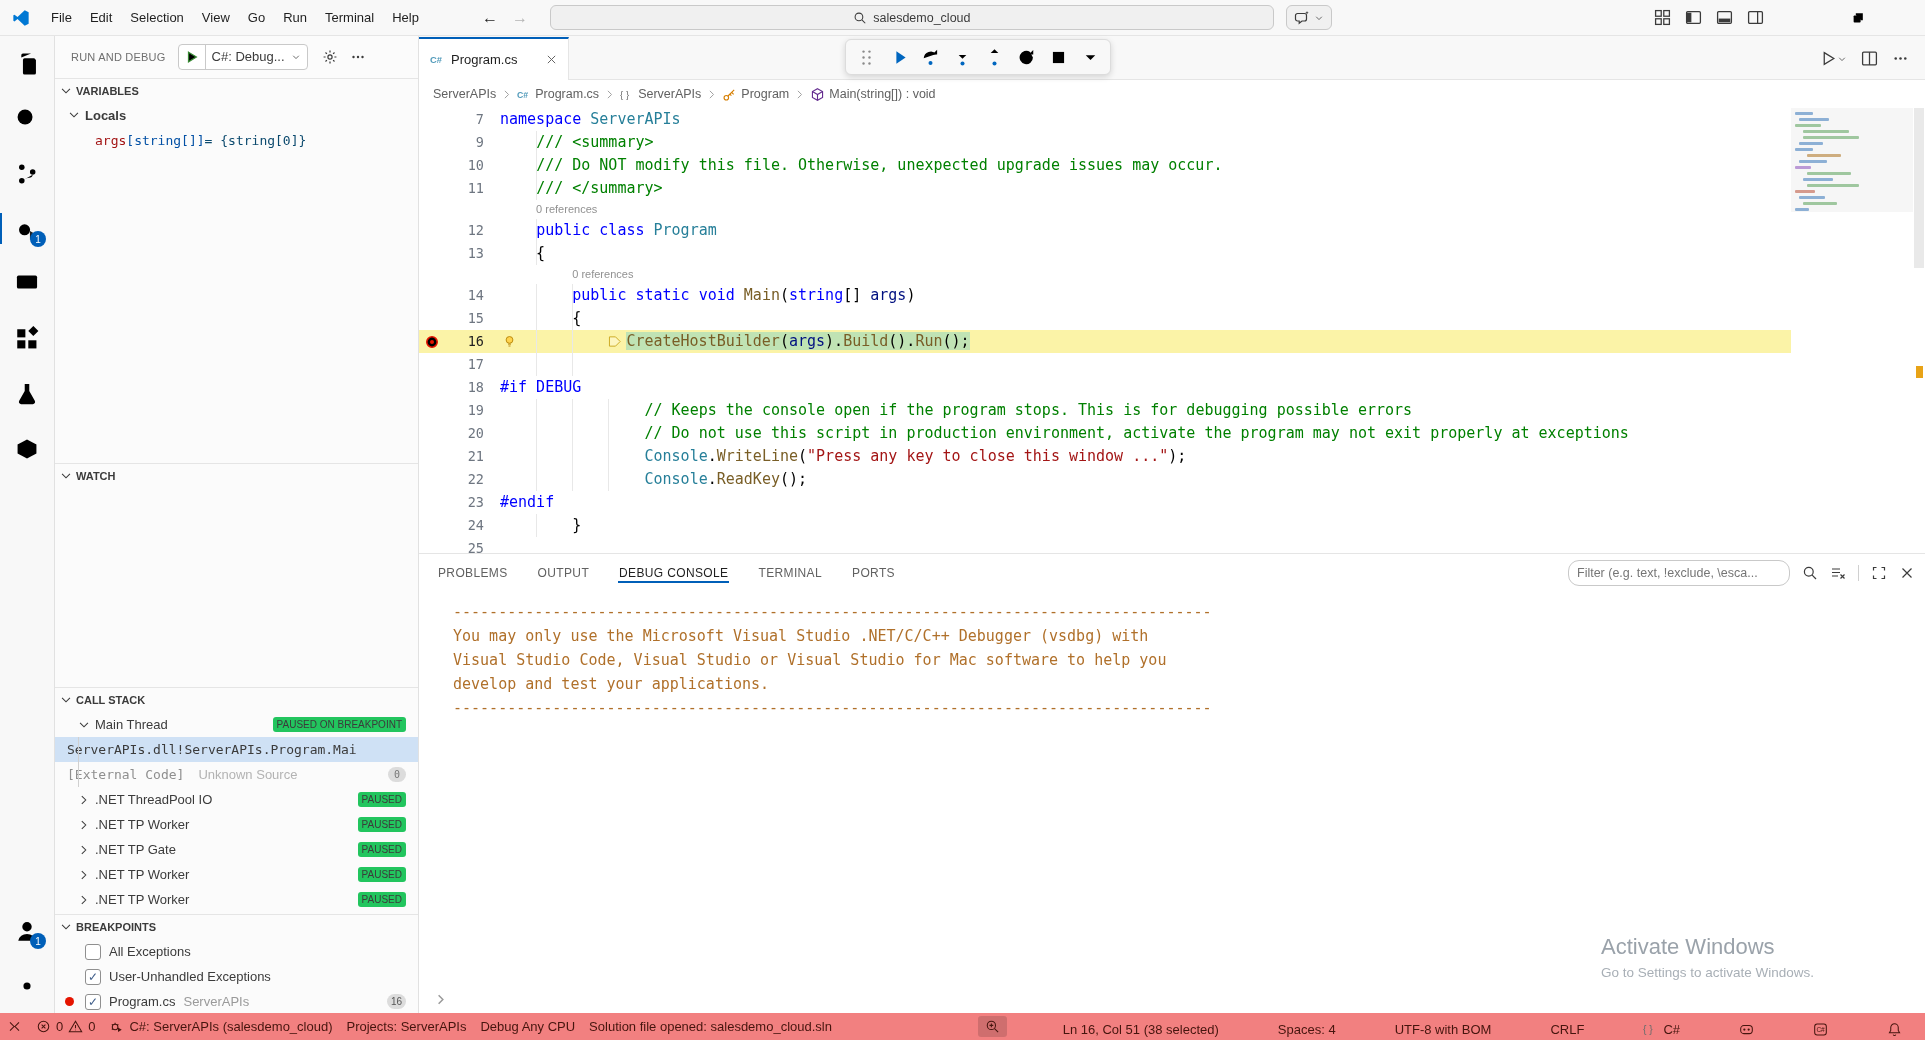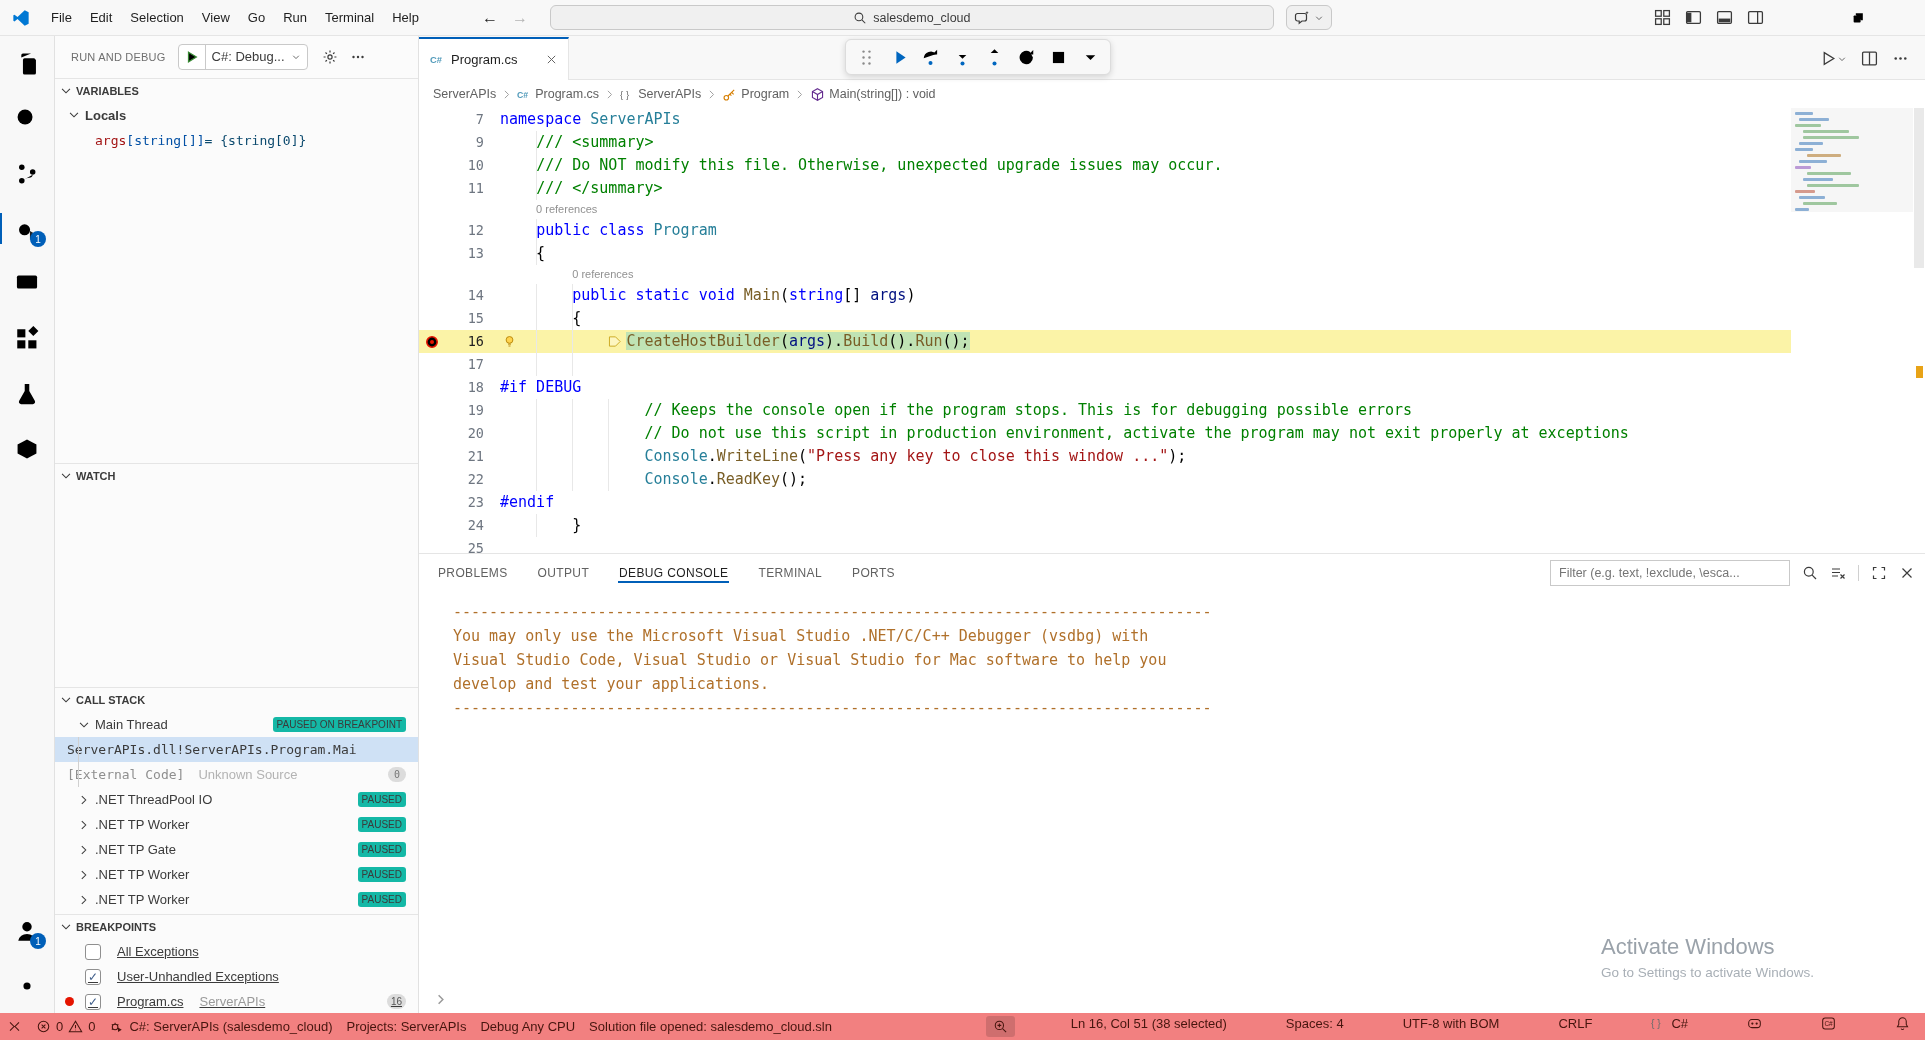--- a/index.html
+++ b/index.html
@@ -40,30 +40,30 @@
   #side-header { height:42px; display:flex; align-items:center; padding:0 8px 0 16px; gap:6px; }
   #side-title { font-size:11px; color:#6f6f6f; letter-spacing:.02em; white-space:nowrap; }
   #launch-group { display:flex; align-items:center; height:26px; border:1px solid #c9c9c9; border-radius:4px; background:#fff; margin-left:6px; overflow:hidden; }
   #launch-play { padding:0 6px; color:#388a34; border-right:1px solid #c9c9c9; height:100%; display:flex; align-items:center; }
   #launch-sel { padding:0 6px; display:flex; gap:6px; align-items:center; color:#3b3b3b; white-space:nowrap; }
   .side-sec { border-top:1px solid #e5e5e5; overflow:hidden; position:relative; }
   .sec-head { height:24px; display:flex; align-items:center; gap:3px; padding-left:4px; font-weight:bold; font-size:11px; color:#3b3b3b; }
   .sec-head .ic svg{ width:14px; height:14px; }
   .row { height:25px; display:flex; align-items:center; gap:4px; padding-left:12px; color:#3b3b3b; position:relative; }
   .row .chev svg{ width:14px; height:14px; }
-  .badge { margin-left:auto; margin-right:12px; background:#14b8a6; color:#3b3b3b; font-size:10px; padding:2px 4px; border-radius:3px; white-space:nowrap;text-align:center; }
+  .badge { margin-left:auto; margin-right:12px; background:#22c55e; color:#3b3b3b; font-size:10px; padding:2px 4px; border-radius:3px; white-space:nowrap;text-align:center; }
   .badge.round { border-radius:9px; min-width:18px; text-align:center; background:#dcdcdc; color:#777; }
   .frame-row { font-family:"DejaVu Sans Mono", monospace; font-size:13px; white-space:nowrap; }
   .frame-row.sel { background:#cfe1f5; }
   .frame-guide { position:absolute; left:23px; top:0; bottom:0; width:1px; background:#d0d0d0; }
   .muted { color:#8f8f8f; }
   .muted2 { color:#b3b3b3; font-family:"Liberation Sans", sans-serif; margin-left:10px; }
   .var-row { font-family:"DejaVu Sans Mono", monospace; font-size:13px; padding-left:40px; gap:0; }
   .vn { color:#a31515; } .vt { color:#0451a5; } .vv { color:#0c4a6e; }
-  .bp-row { padding-left:30px; gap:16px;text-decoration:underline; }
+  .bp-row { padding-left:30px; gap:8px; }
   .cbx { width:16px; height:16px; border:1px solid #8f8f8f; border-radius:3px; background:#fff; display:flex; align-items:center; justify-content:center; color:#43618c; font-size:12px; }
   .bp-dot { position:absolute; left:10px; width:9px; height:9px; border-radius:50%; background:#e51400; }
   .bp-detail { color:#9a9a9a; }
 
   
   #editor-col { flex:1; display:flex; flex-direction:column; position:relative; background:#fff; }
   #tabbar { height:44px; background:#f8f8f8; border-bottom:1px solid #e5e5e5; display:flex; align-items:flex-end; }
   #tab-active { height:43px; width:150px; background:#fff; border-right:1px solid #e5e5e5; border-top:2px solid #005fb8;
     display:flex; align-items:center; gap:7px; padding:0 10px; margin-bottom:-1px; }
   #tab-label { color:#1f1f1f; }
@@ -102,35 +102,35 @@
   .dtb { width:28px; height:28px; display:flex; align-items:center; justify-content:center; border-radius:4px; }
   .dtb svg { width:19px; height:19px; }
 
   
   #panel { height:460px; border-top:1px solid #e5e5e5; display:flex; flex-direction:column; position:relative; background:#fff; }
   #panel-head { height:38px; display:flex; align-items:center; padding:0 10px 0 18px; }
   .ptab { font-size:12px; letter-spacing:.03em; color:#616161; margin-right:28px; padding:9px 1px; position:relative; white-space:nowrap; }
   .ptab.active { color:#1f1f1f; }
   .ptab.active::after { content:""; position:absolute; left:0; right:0; bottom:6px; height:2px; background:#005fb8; }
   #panel-actions { margin-left:auto; display:flex; align-items:center; gap:12px; color:#3b3b3b; }
-  #filter-input { width:240px; height:26px; border:1px solid #c9c9c9; border-radius:0; background:#fff; color:#767676;
+  #filter-input { width:222px; height:26px; border:1px solid #c9c9c9; border-radius:11px; background:#fff; color:#767676;
     font-size:12.5px; padding:0 8px; font-family:"Liberation Sans",sans-serif; }
   .pa-sep { width:1px; height:16px; background:#d0d0d0; }
   #console { flex:1; padding:8px 0 0 34px; font-family:"DejaVu Sans Mono", monospace; font-size:15px; line-height:24px;
     color:#b0702a; white-space:pre; overflow:hidden; }
   #console-prompt { position:absolute; left:14px; bottom:6px; color:#9a9a9a; }
   #console-prompt svg { width:15px; height:15px; stroke-width:1.6; }
 
   
   #statusbar { position:absolute; left:0; bottom:0; width:1925px; height:27px; background:#f28080; color:#46150e;
     display:flex; align-items:center; font-size:13px; }
   .sb-item { display:flex; align-items:center; gap:5px; padding:0 7px; height:100%; white-space:nowrap; }
   .sb-item svg { width:15px; height:15px; stroke-width:1.1; }
   .sb-boxed { background:rgba(0,0,0,.14); border-radius:3px; height:21px; margin:0 4px; }
-  #sb-right { margin-left:auto; display:flex; align-items:flex-start; padding-right:8px;gap:45px; }
+  #sb-right { margin-left:auto; display:flex; align-items:flex-end; padding-right:16px;gap:45px; }
 
   
   #watermark { position:absolute; left:1601px; top:934px; color:#9aa2aa; pointer-events:none; }
   #wm1 { font-size:22px; }
   #wm2 { font-size:13.5px; margin-top:5px; color:#a8afb6; }
 </style>
 </head>
 <body>
 
 <div id="titlebar">

